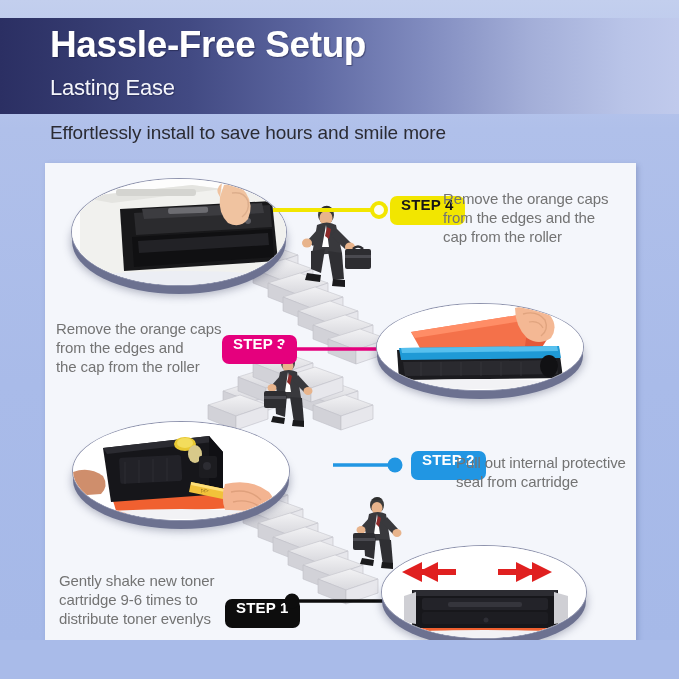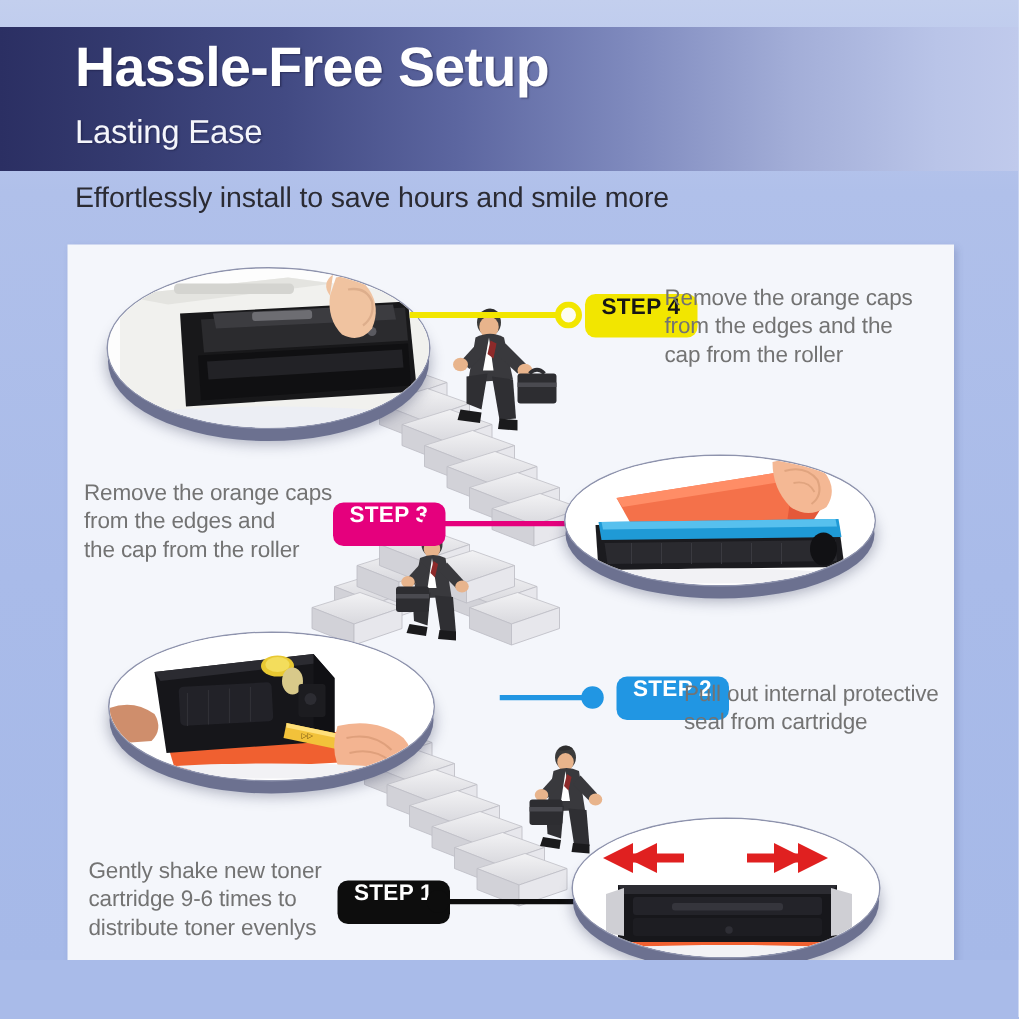--- a/index.html
+++ b/index.html
@@ -461,21 +461,21 @@
       <span>STEP 2</span>
     </div>
 
     <div class="step-text right" style="left:411px; top:290px; width:180px;">Pull out internal protective
 seal from cartridge</div>
 
     <div class="step-text left" style="left:14px; top:408px; width:185px;">Gently shake new toner
 cartridge 9-6 times to
 distribute toner evenlys</div>
 
-    <div class="badge" style="left:180px; top:424px; background:#0d0d0d; color:#ffffff;">
+    <div class="badge" style="left:180px; top:436px; background:#0d0d0d; color:#ffffff;">
       <span>STEP 1</span>
     </div>
 
     <svg style="position:absolute;left:239px;top:429px" width="130" height="18">
       <circle cx="8" cy="9" r="7.5" fill="#0d0d0d"></circle>
       <line x1="14" y1="9" x2="124" y2="9" stroke="#0d0d0d" stroke-width="3.5"></line>
     </svg>
 
     <div class="photo" style="left:336px; top:382px; width:206px; height:94px;">
       <div class="inner">

